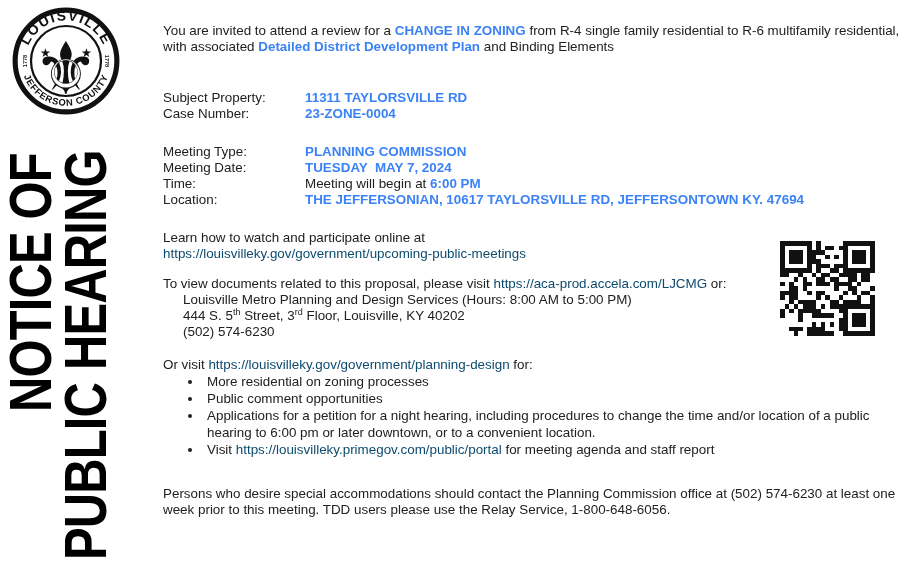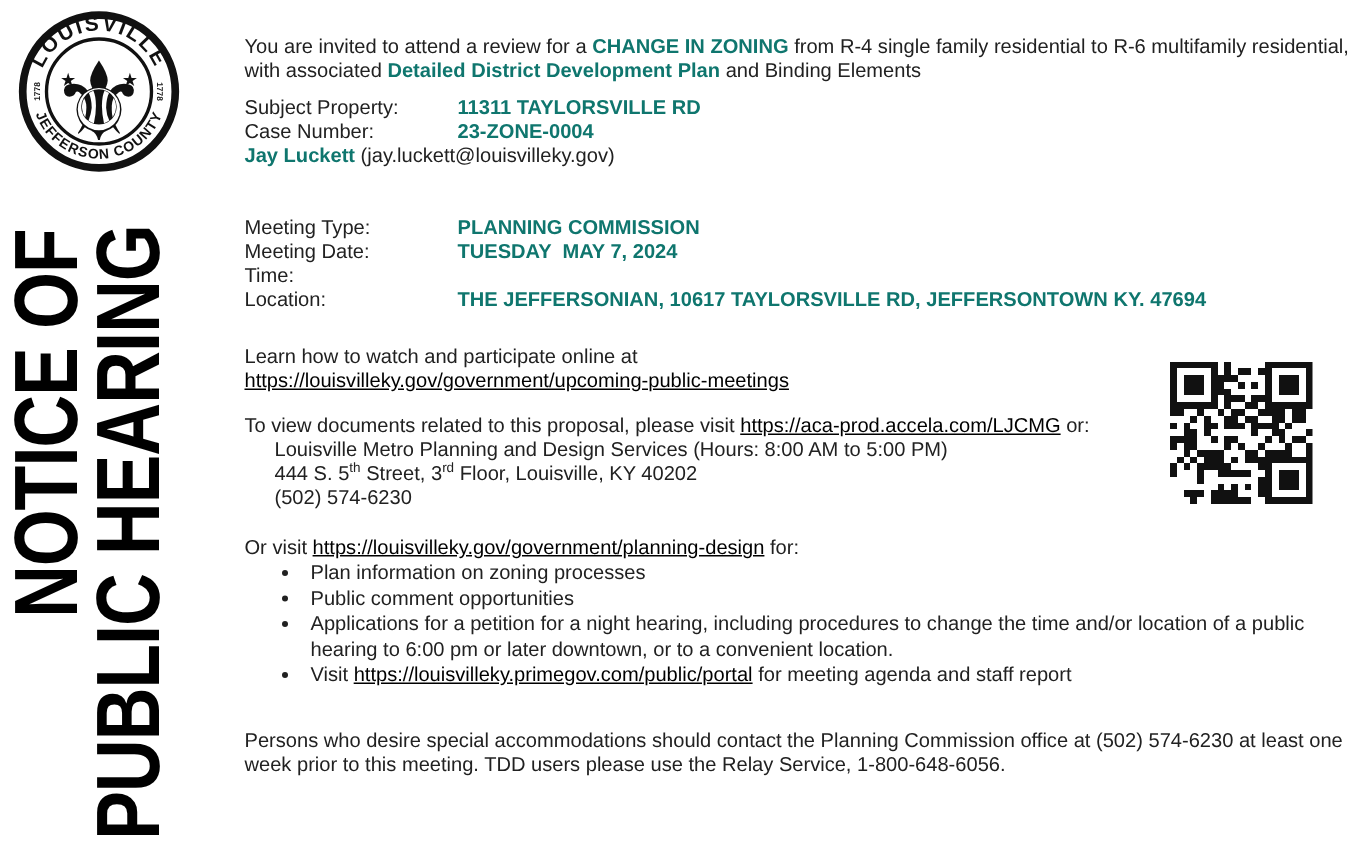--- a/index.html
+++ b/index.html
@@ -1,40 +1,40 @@
 <!DOCTYPE html>
 <html><head>
 <meta charset="utf-8">
 <style>
   html,body{margin:0;padding:0;background:#fff;}
   .page{
     position:relative;width:901px;height:567px;background:#ffffff;
     font-family:"Liberation Sans",sans-serif;color:#212121;overflow:hidden;
   }
-  b,strong{color:#0f766e;}
-  a.link{color:#000000;text-decoration:underline;cursor:pointer;}
+  b,strong{color:#3b82f6;}
+  a.link{color:#0c4a6e;cursor:pointer;}
   
   .seal{position:absolute;left:10px;top:5px;width:112px;height:112px;}
   .sealTop{font-family:"Liberation Sans",sans-serif;font-weight:bold;font-size:15px;letter-spacing:1.5px;fill:#111;}
   .sealBot{font-family:"Liberation Sans",sans-serif;font-weight:bold;font-size:10px;letter-spacing:0.8px;fill:#111;}
   .sealYear{font-family:"Liberation Sans",sans-serif;font-weight:bold;font-size:6px;fill:#111;}
   .sealStar{font-family:"DejaVu Sans",sans-serif;font-size:13px;fill:#111;}
   .sealFleur{font-family:"DejaVu Sans",sans-serif;font-size:78px;fill:#111;}
   
   .vtitle{
     position:absolute;transform-origin:0 0;white-space:nowrap;
     font-weight:bold;font-size:60px;line-height:56px;color:#000;
     transform:rotate(-90deg) scaleX(0.815);letter-spacing:-1px;
   }
   .vtitle-1{left:3px;top:412px;}
   .vtitle-2{left:58px;top:560px;}
   
   .blk{position:absolute;left:163px;font-size:13.4px;line-height:16px;}
   .intro{top:10px;width:737px;}
-  .kv1{top:64px;width:737px;}
+  .kv1{top:90px;width:737px;}
   .kv2{top:144px;width:737px;}
   .kv-row{display:flex;}
   .kv-row .k{width:142px;flex:none;}
   .kv-row .v{flex:1;white-space:pre-wrap;}
   .participate{top:230px;width:640px;}
   .documents{top:276px;width:737px;}
   .documents .ind{padding-left:20px;}
   .orvisit{top:356px;width:737px;line-height:17px;}
   .orvisit ul{margin:0;padding-left:40px;}
   .orvisit li{padding-left:4px;}
@@ -75,35 +75,35 @@
   <div class="blk kv1">
     <div class="kv-row">
       <span class="k">Subject Property:</span>
       <span class="v"><b>11311 TAYLORSVILLE RD</b></span>
     </div>
     <div class="kv-row">
       <span class="k">Case Number:</span>
       <span class="v"><b>23-ZONE-0004</b></span>
     </div>
     <div class="kv-row">
-      <span class="v"><b>Jay Luckett</b><span> (jay.luckett@louisvilleky.gov)</span></span>
     </div>
   </div>
 
   <div class="blk kv2">
     <div class="kv-row">
       <span class="k">Meeting Type:</span>
       <span class="v"><b>PLANNING COMMISSION</b></span>
     </div>
     <div class="kv-row">
       <span class="k">Meeting Date:</span>
       <span class="v"><b>TUESDAY  MAY 7, 2024</b></span>
     </div>
     <div class="kv-row">
       <span class="k">Time:</span>
+      <span class="v"><span>Meeting will begin at </span><b>6:00 PM</b></span>
     </div>
     <div class="kv-row">
       <span class="k">Location:</span>
       <span class="v"><b>THE JEFFERSONIAN, 10617 TAYLORSVILLE RD, JEFFERSONTOWN KY. 47694</b></span>
     </div>
   </div>
 
   <div class="blk participate">
     <div>Learn how to watch and participate online at</div>
     <div><a class="link">https://louisvilleky.gov/government/upcoming-public-meetings</a></div>
@@ -112,21 +112,21 @@
   <div class="blk documents">
     <div><span>To view documents related to this proposal, please visit </span><a class="link">https://aca-prod.accela.com/LJCMG</a><span> or:</span></div>
     <div class="ind">Louisville Metro Planning and Design Services (Hours: 8:00 AM to 5:00 PM)</div>
     <div class="ind"><span>444 S. 5</span><sup>th</sup><span> Street, 3</span><sup>rd</sup><span> Floor, Louisville, KY 40202</span></div>
     <div class="ind">(502) 574-6230</div>
   </div>
 
   <div class="blk orvisit">
     <div><span>Or visit </span><a class="link">https://louisvilleky.gov/government/planning-design</a><span> for:</span></div>
     <ul>
-      <li>Plan information on zoning processes</li>
+      <li>More residential on zoning processes</li>
       <li>Public comment opportunities</li>
       <li>Applications for a petition for a night hearing, including procedures to change the time and/or location of a public hearing to 6:00 pm or later downtown, or to a convenient location.</li>
       <li><span>Visit </span><a class="link">https://louisvilleky.primegov.com/public/portal</a><span> for meeting agenda and staff report</span></li>
     </ul>
   </div>
 
   <p class="blk accommodations">Persons who desire special accommodations should contact the Planning Commission office at (502) 574-6230 at least one week prior to this meeting. TDD users please use the Relay Service, 1-800-648-6056.</p>
 
   <div class="qr">
     <svg id="qr-svg" viewBox="0 0 21 21">

